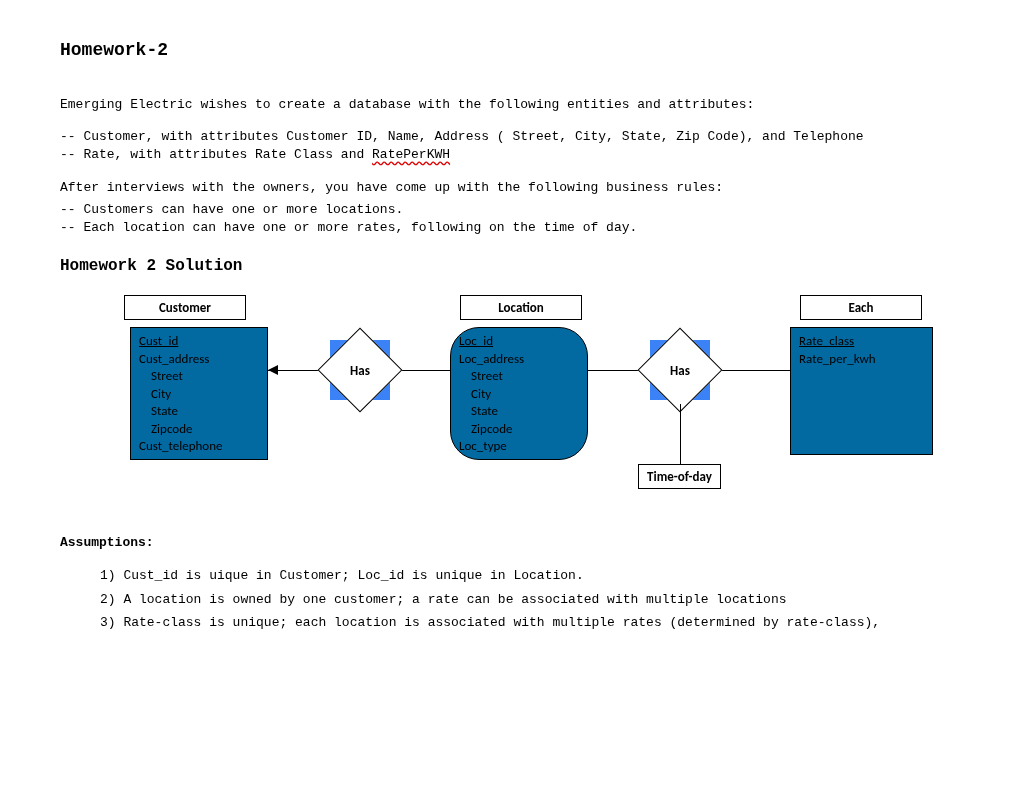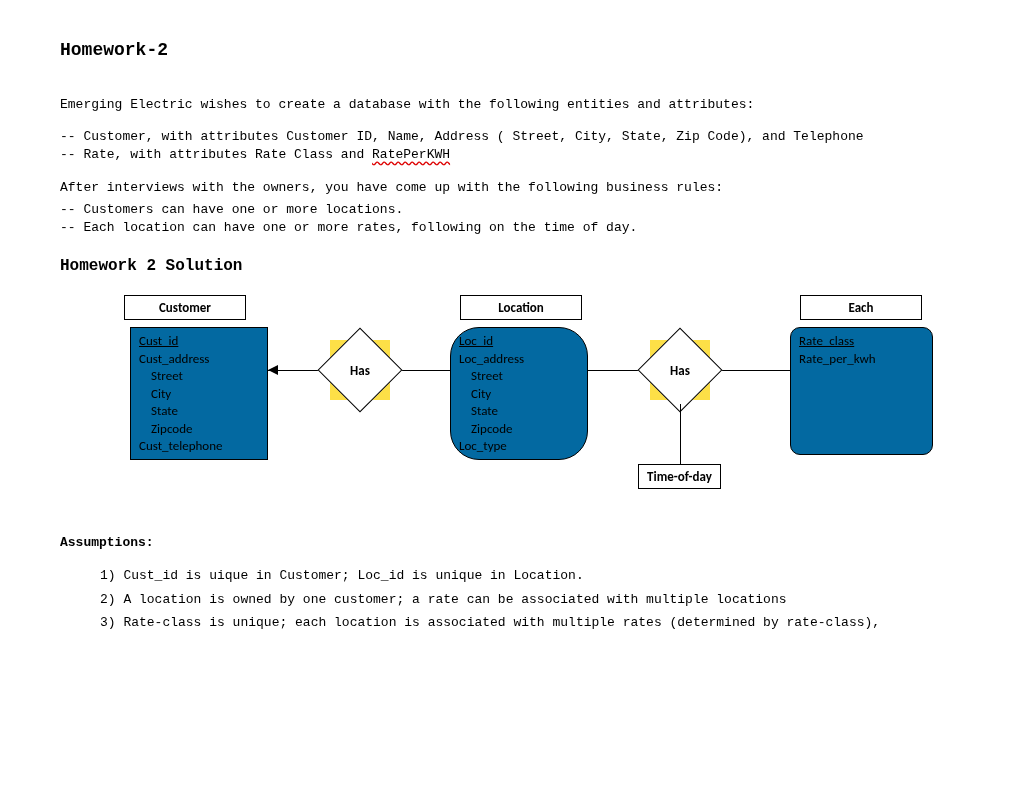--- a/index.html
+++ b/index.html
@@ -49,21 +49,21 @@
     background: #0369a1;
     padding: 4px 8px;
     line-height: 1.35;
   }
   .underline { text-decoration: underline; }
   .indent { padding-left: 12px; }
   .diamond {
     position: absolute;
     width: 60px;
     height: 60px;
-    background: #fde047;
+    background: #3b82f6;
     text-decoration: underline;
   }
   .diamond::before {
     content: "";
     position: absolute;
     inset: 0;
     border: 1px solid #000;
     transform: rotate(45deg);
     background: #fff;
     box-sizing: border-box;
@@ -156,21 +156,21 @@
     <div class="underline">Loc_id</div>
     <div>Loc_address</div>
     <div class="indent">Street</div>
     <div class="indent">City</div>
     <div class="indent">State</div>
     <div class="indent">Zipcode</div>
     <div>Loc_type</div>
   </div>
 
   <div class="entity-title" style="left:720px; top:0; width:120px;">Each</div>
-  <div class="entity-body" style="left:710px; top:32px; width:125px; height:118px;border-radius:10px;">
+  <div class="entity-body" style="left:710px; top:32px; width:125px; height:118px;">
     <div class="underline">Rate_class</div>
     <div>Rate_per_kwh</div>
   </div>
 
   <div class="hline" style="left:188px; top:75px; width:182px;"></div>
   <div class="arrowhead" style="left:188px; top:70px;"></div>
   <div class="diamond" style="left:250px; top:45px;">
     <div class="diamond-label">Has</div>
   </div>
 

